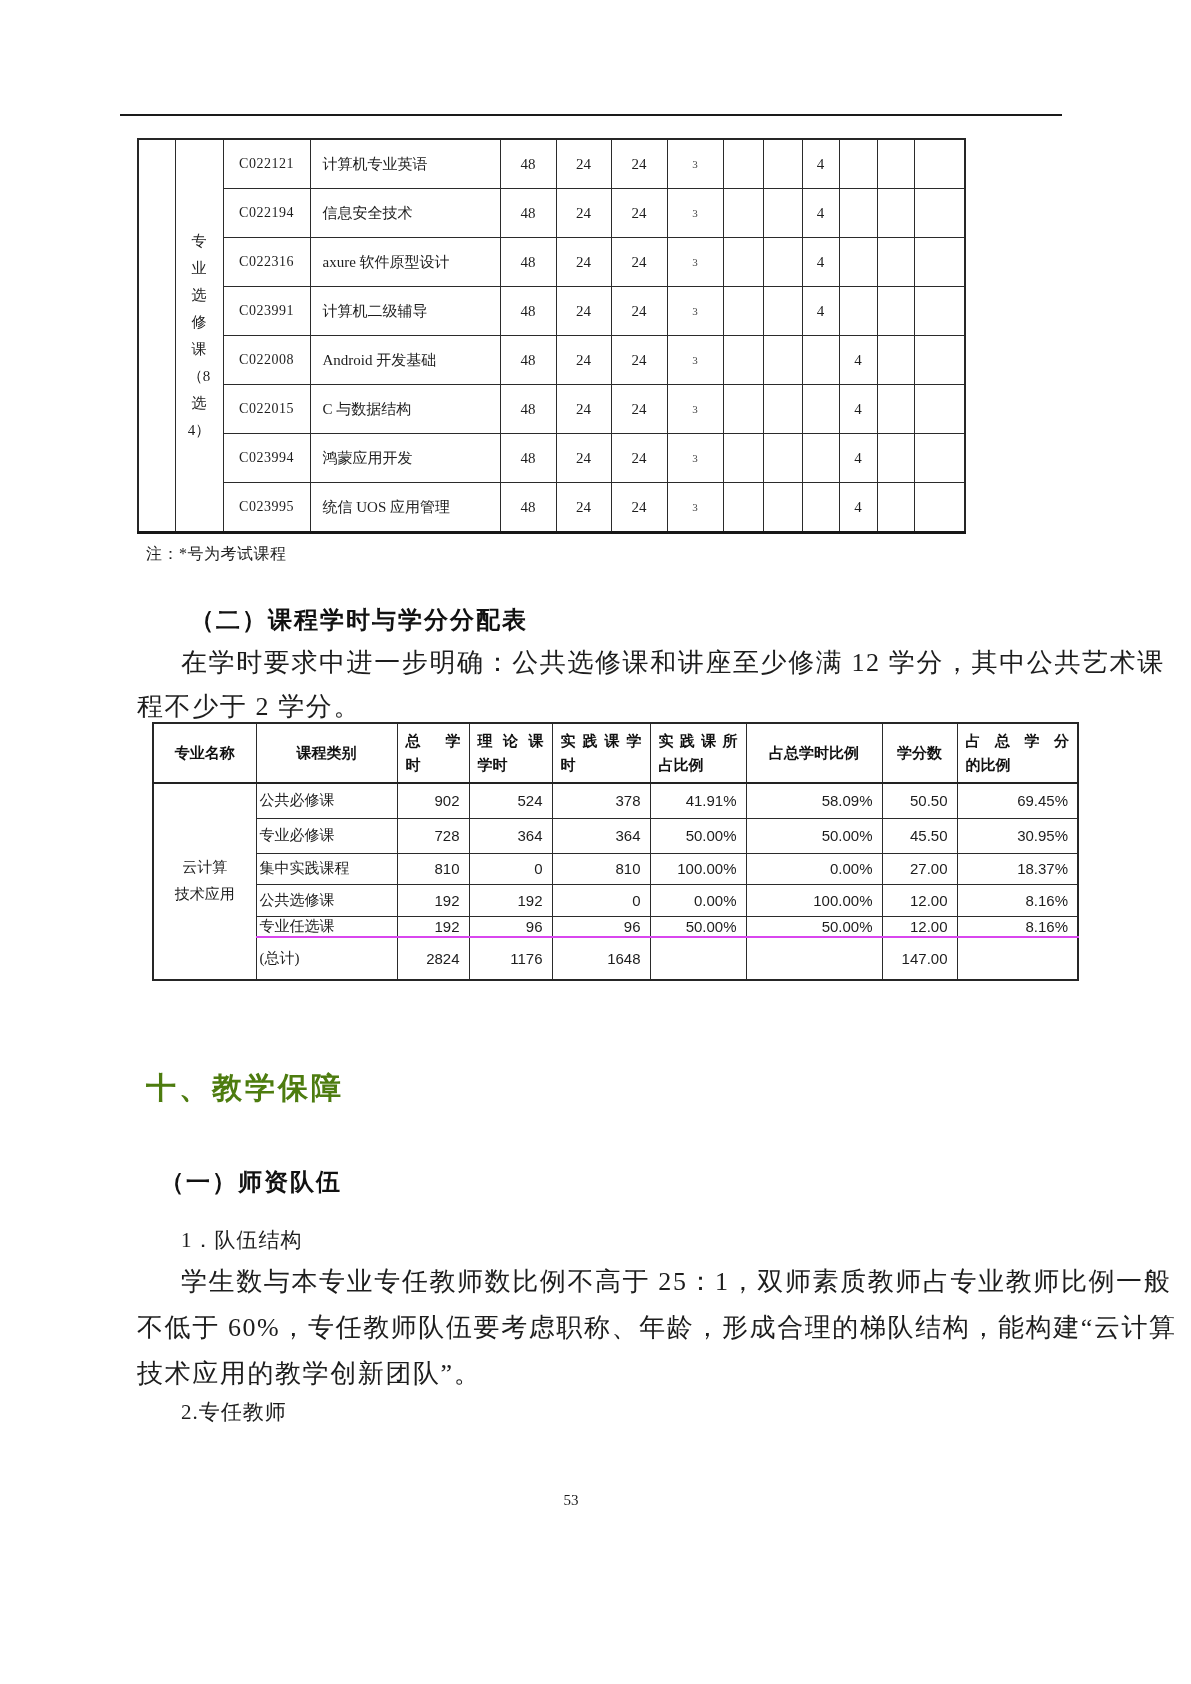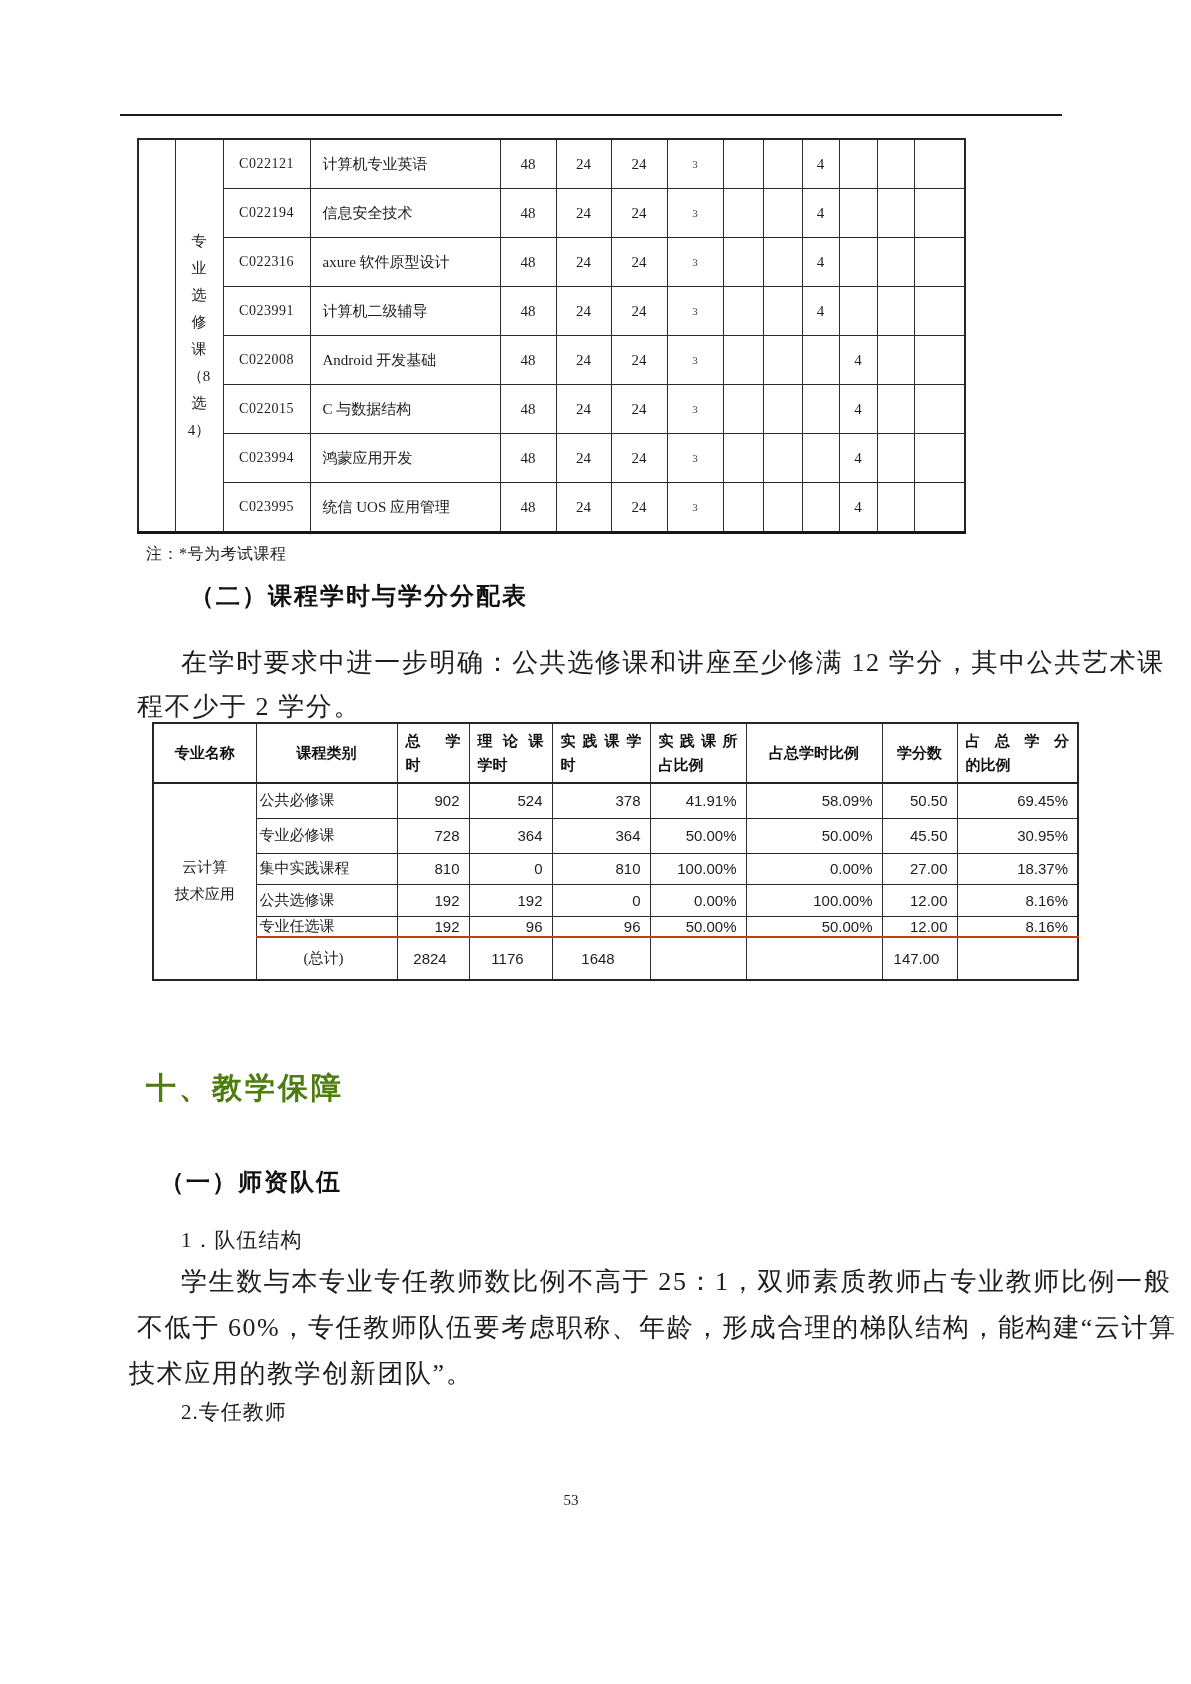--- a/index.html
+++ b/index.html
@@ -14,46 +14,46 @@
          font-size:15px;padding:0;overflow:hidden;}
   .t1 td.code{font-size:14px;letter-spacing:.5px;text-align:center;}
   .t1 td.cname{text-align:left;padding-left:12px;font-size:15px;}
   .t1 td.cr{font-size:11px;color:#454545;}
   .vcat div{line-height:27px;font-size:15px;text-align:center;}
 
   
   .note{position:absolute;left:146px;top:544px;font-size:16px;letter-spacing:.5px;}
   .h2{position:absolute;font-family:"Liberation Sans","DejaVu Sans",sans-serif;font-weight:bold;
       font-size:24px;letter-spacing:2px;color:#111;}
-  .hb{left:190px;top:580px;}
+  .hb{left:190px;top:604px;}
   .ha{left:160px;top:1166px;}
   .h1{position:absolute;left:146px;top:1068px;font-family:"Liberation Sans","DejaVu Sans",sans-serif;
       font-weight:bold;font-size:30px;letter-spacing:3px;color:#4d7c0f;}
   .para{position:absolute;font-size:26px;letter-spacing:1.6px;white-space:nowrap;}
   .p1{left:181px;top:645px;} .p2{left:137px;top:689px;}
-  .q1{left:181px;top:1264px;} .q2{left:137px;top:1310px;} .q3{left:129px;top:1356px;}
+  .q1{left:181px;top:1264px;} .q2{left:137px;top:1310px;} .q3{left:137px;top:1356px;}
   .sub{position:absolute;font-size:21px;letter-spacing:1px;}
   .s1{left:181px;top:1226px;} .s2{left:181px;top:1398px;}
   .pageno{position:absolute;left:0;top:1492px;width:1142px;text-align:center;font-size:15px;}
 
   
   .t2{position:absolute;left:152px;top:722px;width:925px;border-collapse:collapse;table-layout:fixed;
       border:2px solid #262626;}
   .t2 th,.t2 td{border:1px solid #2b2b2b;vertical-align:middle;overflow:hidden;}
   .t2 th{font-family:"Liberation Sans","DejaVu Sans",sans-serif;font-weight:bold;font-size:15px;
          padding:0 8px;line-height:24px;color:#111;border-bottom:2px solid #222;}
   .jline{text-align:justify;text-align-last:justify;}
   .lline{text-align:left;}
   .cline{text-align:center;}
   .t2 td{font-size:15px;padding:0 9px 0 3px;}
   .t2 td.lbl{text-align:left;}
   .t2 td.num{text-align:right;font-family:"Liberation Sans","DejaVu Sans",sans-serif;font-size:15px;}
   .t2 td.major{text-align:center;padding:0;}
   .t2 td.major div{line-height:27px;font-size:15px;}
-  .t2 tr.trow td{border-top:2px solid #c2410c;text-align:center;}
+  .t2 tr.trow td{border-top:2px solid #d946ef;}
 </style>
 </head>
 <body>
 
 <div class="page">
 
   <div class="rule"></div>
 
   <table class="t1">
     <colgroup>

